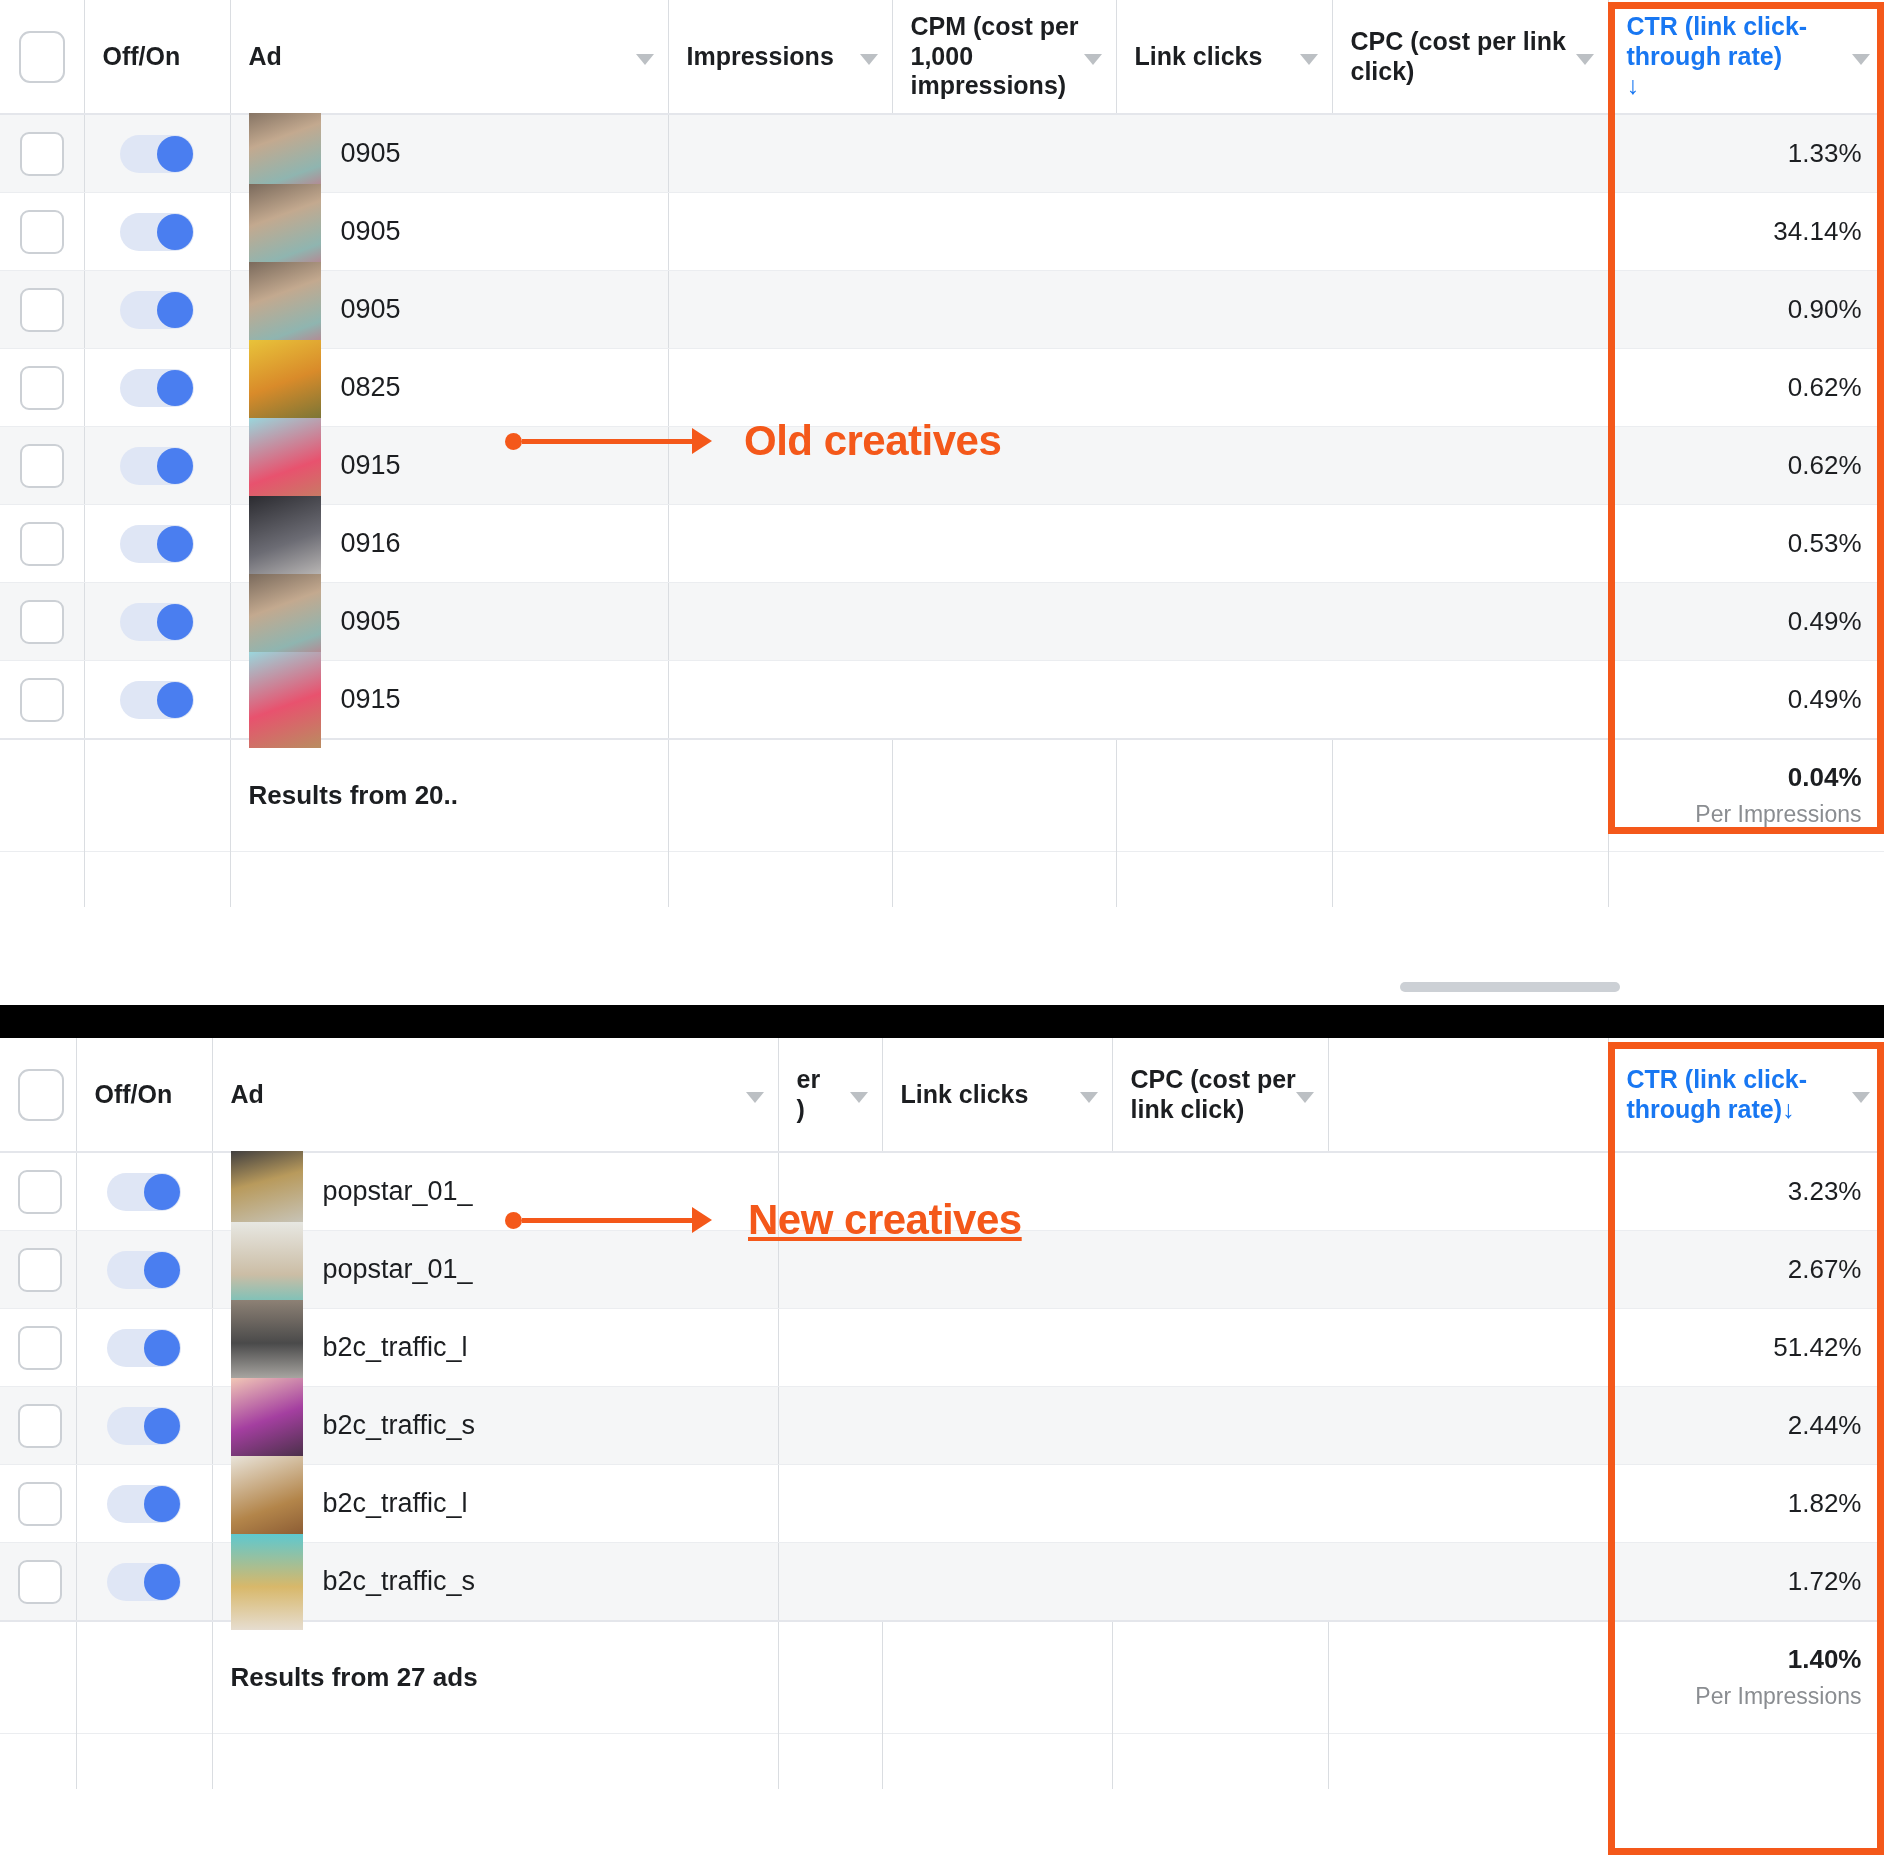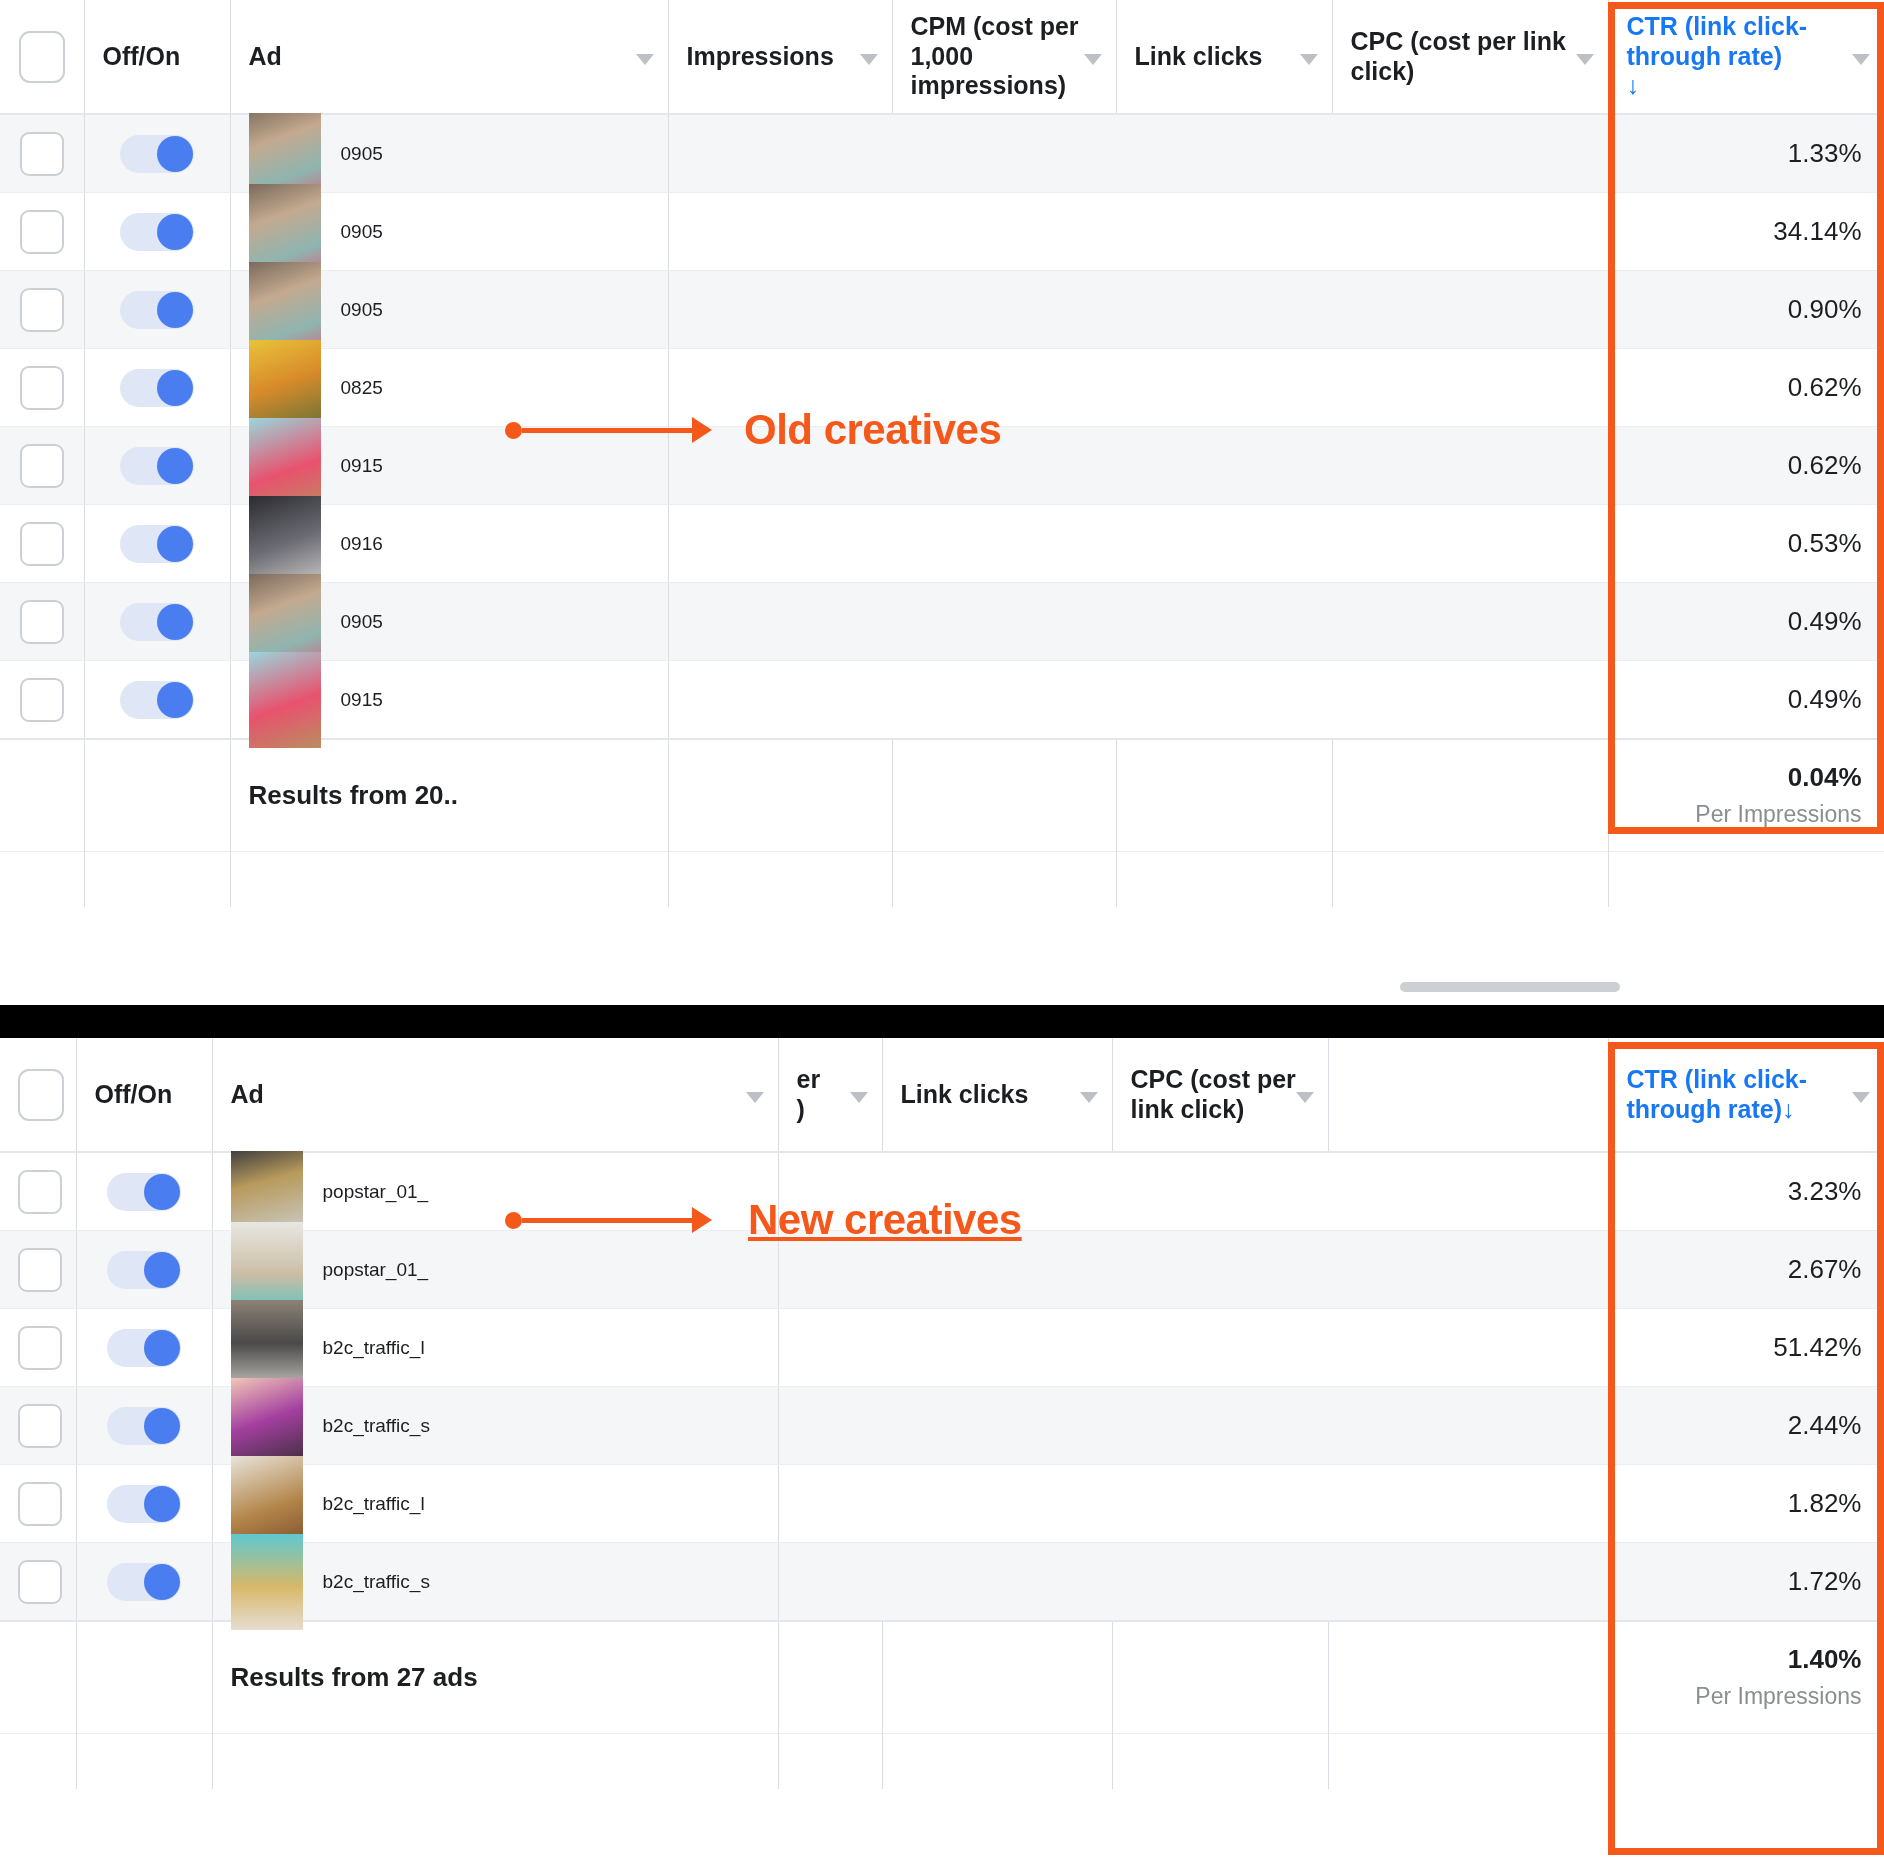--- a/index.html
+++ b/index.html
@@ -76,21 +76,21 @@
     width: 36px; height: 36px; border-radius: 50%;
     background: #4a7ef0;
   }
 
   
   .adwrap { display: flex; align-items: center; height: 77px; }
   .thumb {
     width: 72px; height: 96px; flex: 0 0 72px;
     background-size: cover; background-position: center;
   }
-  .adname { margin-left: 20px; font-size: 19px; color:#1c1e21; white-space: nowrap; }
+  .adname { margin-left: 20px; font-size: 27px; color:#1c1e21; white-space: nowrap; }
 
   
   .sum-row { height: 112px; background:#fff; }
   .sum-cell {
     border-right: 1px solid #dadde1;
     border-top: 2px solid #e4e6eb;
     vertical-align: middle; padding: 0 18px;
     font-size: 26px; font-weight: 700; color:#1c1e21;
   }
   .sum-cell.num { text-align: right; padding-right: 22px; }
@@ -601,21 +601,21 @@
           <td class="tail-cell"></td>
           <td class="tail-cell"></td>
         </tr>
       </tbody>
     </table>
   </div>
 
   <div class="ctr-box ctr-box-top"></div>
   <div class="ctr-box ctr-box-bottom"></div>
 
-  <div class="ann" style="left:505px; top:406px; display:flex; align-items:center;">
+  <div class="ann" style="left:505px; top:417px; display:flex; align-items:center;">
     <div class="ann-dot"></div>
     <div class="ann-line" style="width:170px;"></div>
     <div class="ann-arrowhead"></div>
     <div class="ann-label" style="margin-left:32px;">Old creatives</div>
   </div>
 
   <div class="ann" style="left:505px; top:1196px; display:flex; align-items:center;">
     <div class="ann-dot"></div>
     <div class="ann-line" style="width:170px;"></div>
     <div class="ann-arrowhead"></div>

